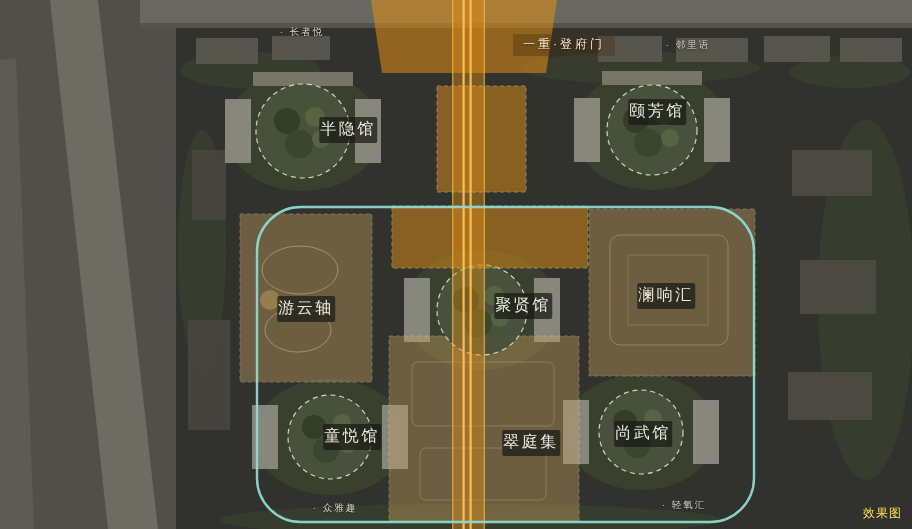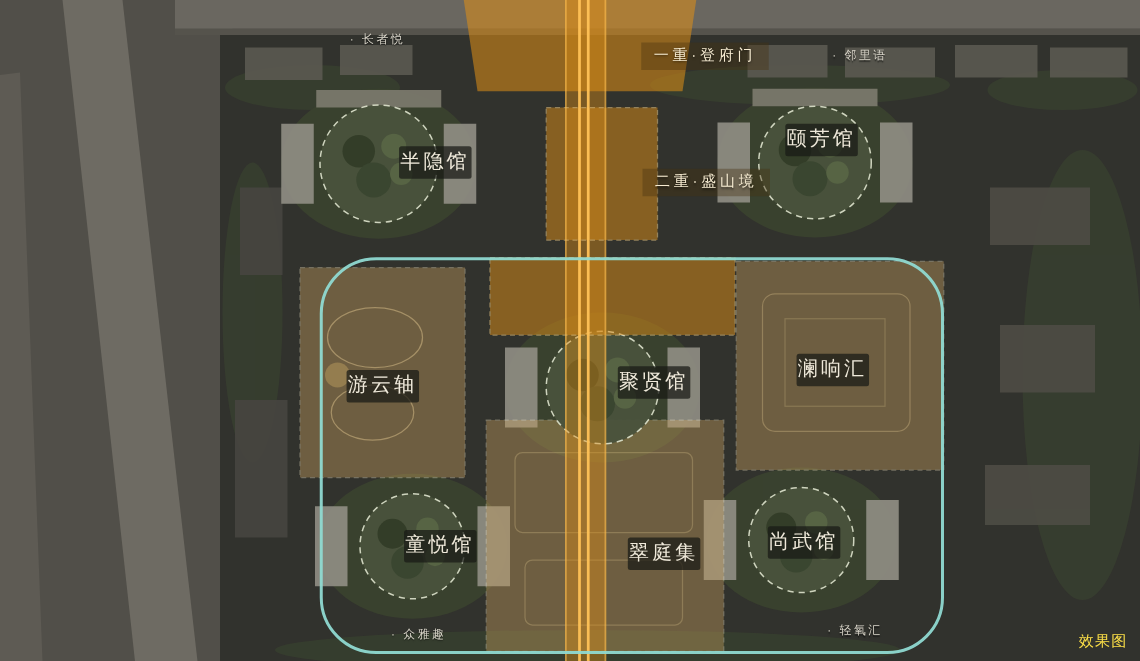--- a/index.html
+++ b/index.html
@@ -155,21 +155,20 @@
     </g>
 
     <g>
       <rect x="257" y="207" width="497" height="315" rx="44" fill="none" stroke="#8fd9d1" stroke-width="2.4" opacity="0.95"></rect>
     </g>
   </svg>
 
   <div class="label-layer">
 
     <div class="axis-label" style="left:540px;top:45px">一重·登府门</div>
-    <div class="axis-label" style="left:541px;top:146px">二重·盛山境</div>
 
     <div class="venue-label" style="left:348px;top:130px">半隐馆</div>
     <div class="venue-label" style="left:657px;top:112px">颐芳馆</div>
     <div class="venue-label" style="left:306px;top:309px">游云轴</div>
     <div class="venue-label" style="left:523px;top:306px">聚贤馆</div>
     <div class="venue-label" style="left:666px;top:296px">澜响汇</div>
     <div class="venue-label" style="left:352px;top:437px">童悦馆</div>
     <div class="venue-label" style="left:531px;top:443px">翠庭集</div>
     <div class="venue-label" style="left:643px;top:434px">尚武馆</div>
 

